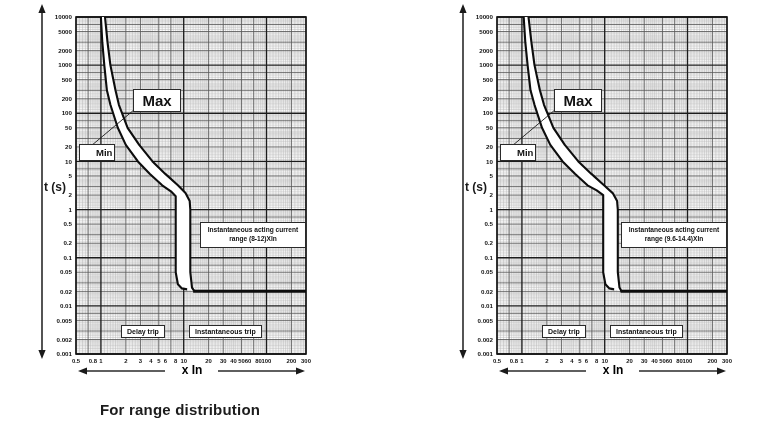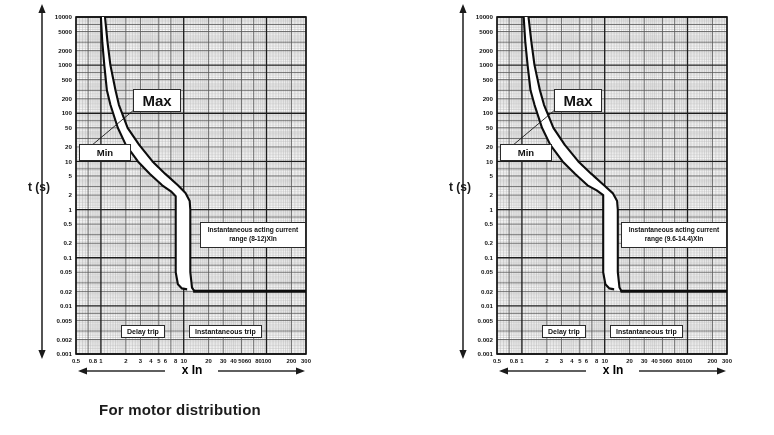--- a/index.html
+++ b/index.html
@@ -3,30 +3,30 @@
 <meta charset="utf-8">
 <style>
   * { margin:0; padding:0; box-sizing:border-box; }
   html,body { width:774px; height:435px; background:#ffffff; overflow:hidden;
               font-family:"Liberation Sans", sans-serif; color:#111; }
   .stage { position:relative; width:774px; height:435px; background:#ffffff; }
   .chart { position:absolute; top:0; width:330px; height:435px; }
   .chart.left  { left:15px; }
   .chart.right { left:436px; }
   .plot-svg { position:absolute; left:0; top:0; width:330px; height:400px; }
-  .y-title { position:absolute; left:2px; top:180px; width:44px; text-align:center;
+  .y-title { position:absolute; left:18px; top:180px; width:44px; text-align:center;
              font-size:12px; font-weight:bold; color:#1a1a1a; }
   .x-title { position:absolute; left:148px; top:363px; width:58px; text-align:center;
              font-size:12px; font-weight:bold; color:#000000; }
   .caption { position:absolute; left:0; top:401px; width:330px; text-align:center;
              font-size:15px; font-weight:600; color:#1c1c1c; letter-spacing:.2px; }
   .tag-box { position:absolute; background:#ffffff; border:1.2px solid #2a2a2a;
              font-weight:bold; text-align:center; color:#111; z-index:3; }
   .max-box { left:118px; top:89px;  width:48px; padding:2px 0; font-size:15px; }
-  .min-box { left:64px;  top:144px; width:52px; padding:2px 16px; font-size:9.5px; }
+  .min-box { left:64px;  top:144px; width:36px; padding:2px 16px; font-size:9.5px; }
   .inst-note { left:185px; top:222px; width:106px; padding:3px 3px; font-size:6.6px;
                line-height:1.35; }
   .delay-box { left:106px; top:325px; padding:2px 5px; font-size:7px; white-space:nowrap; }
   .itrip-box { left:174px; top:325px; padding:2px 5px; font-size:7px; white-space:nowrap; }
 </style>
 </head>
 <body>
 
 <div class="stage">
 
@@ -424,21 +424,21 @@
         <line x1="203" y1="371" x2="283" y2="371" stroke="#2a2a2a" stroke-width="1.5"></line>
         <path d="M 290 371 L 281 367.6 L 281 374.4 Z" fill="#1a1a1a"></path>
       </svg>
     <div class="y-title">t (s)</div>
     <div class="tag-box max-box">Max</div>
     <div class="tag-box min-box">Min</div>
     <div class="tag-box inst-note">Instantaneous acting current range (8-12)XIn</div>
     <div class="tag-box delay-box">Delay trip</div>
     <div class="tag-box itrip-box">Instantaneous trip</div>
     <div class="x-title">x In</div>
-    <div class="caption">For motor distribution</div>
+    <div class="caption">For range distribution</div>
   </div>
 
   <div class="chart right">
     <svg class="plot-svg" id="svg-1" viewBox="0 0 330 400">
         <g>
           <line x1="64.42685359016255" y1="17" x2="64.42685359016255" y2="354" stroke="#b9b9b9" stroke-width="0.5"></line>
           <line x1="67.55532580828304" y1="17" x2="67.55532580828304" y2="354" stroke="#b9b9b9" stroke-width="0.5"></line>
           <line x1="70.43324127041444" y1="17" x2="70.43324127041444" y2="354" stroke="#b9b9b9" stroke-width="0.5"></line>
           <line x1="75.57839618243023" y1="17" x2="75.57839618243023" y2="354" stroke="#b9b9b9" stroke-width="0.5"></line>
           <line x1="77.89886250951224" y1="17" x2="77.89886250951224" y2="354" stroke="#b9b9b9" stroke-width="0.5"></line>

